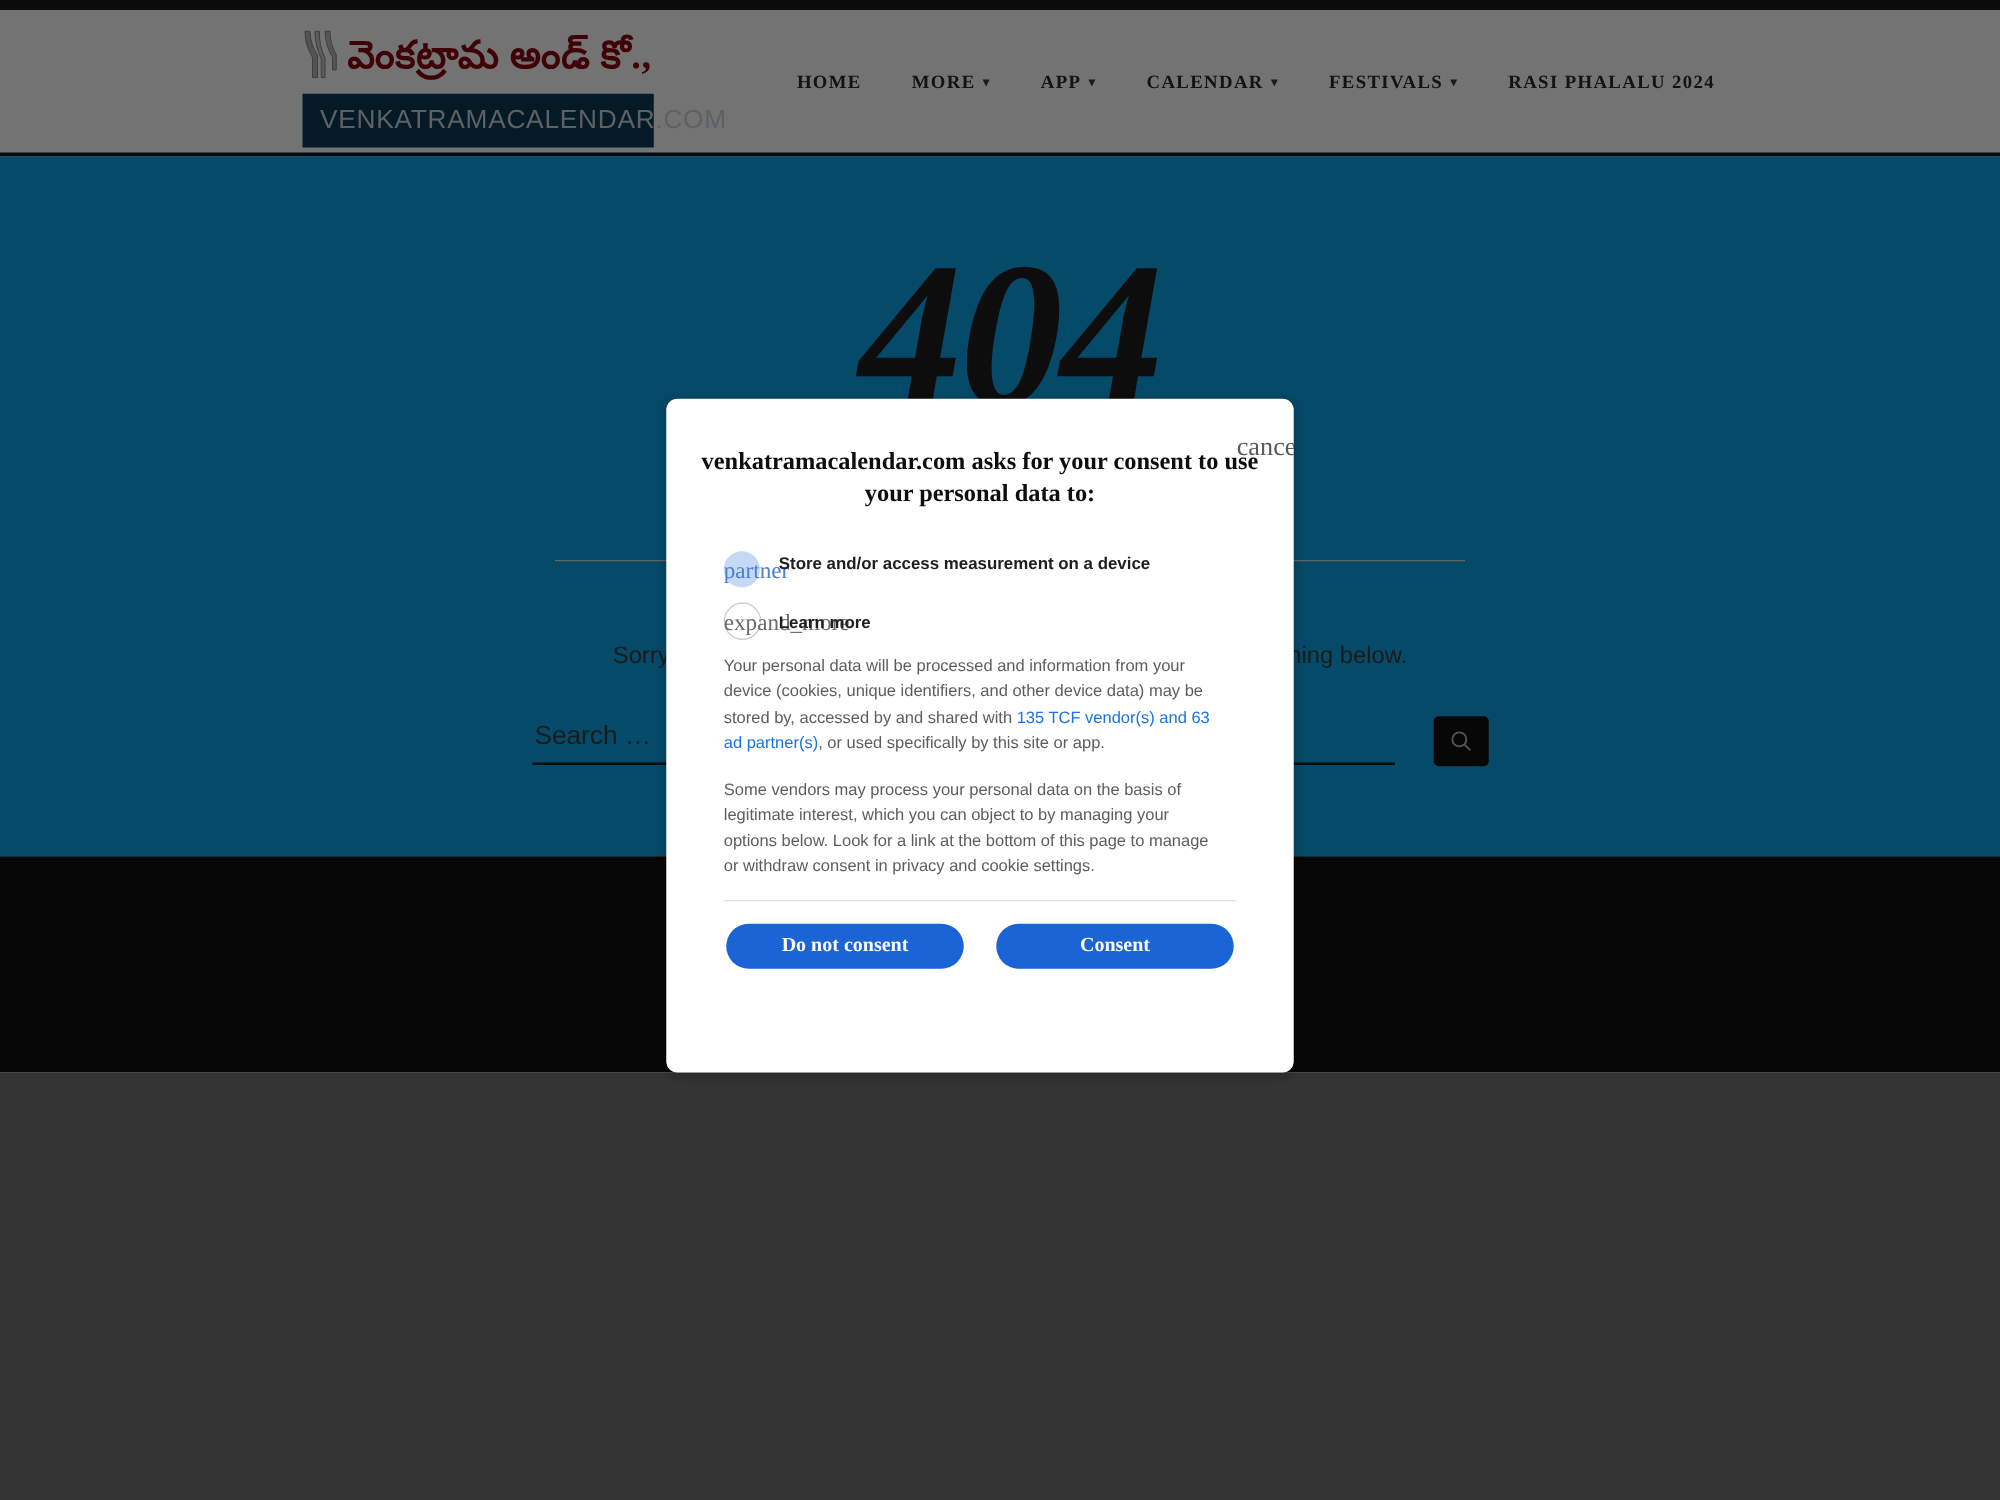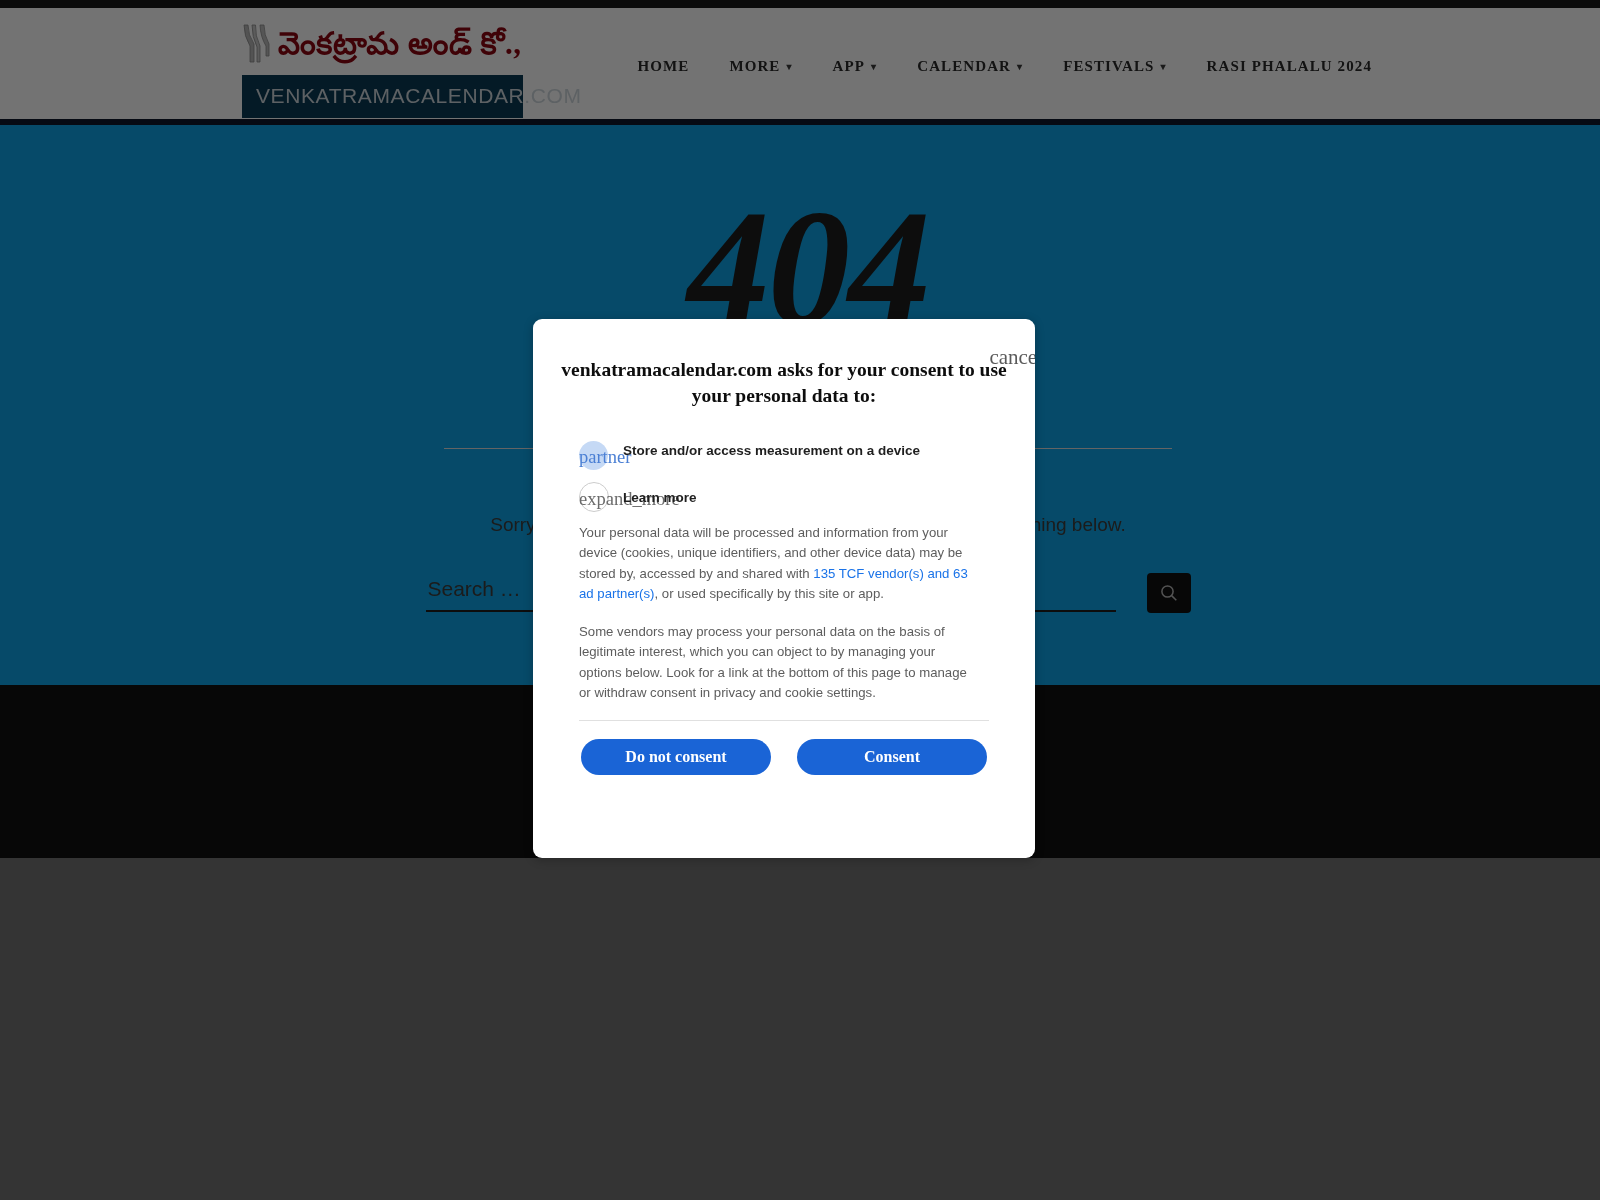--- a/index.html
+++ b/index.html
@@ -31,21 +31,21 @@
 
   .topbar {
     height: 8px;
     background: #1a1a1a;
   }
 
   .header {
     position: relative;
     height: 117px;
     background: #ffffff;
-    border-bottom: 6px solid #0f172a;
+    border-bottom: 3px solid #0f172a;
     display: flex;
     align-items: center;
   }
 
   .brand {
     position: absolute;
     left: 242px;
     top: 12px;
     width: 300px;
   }

